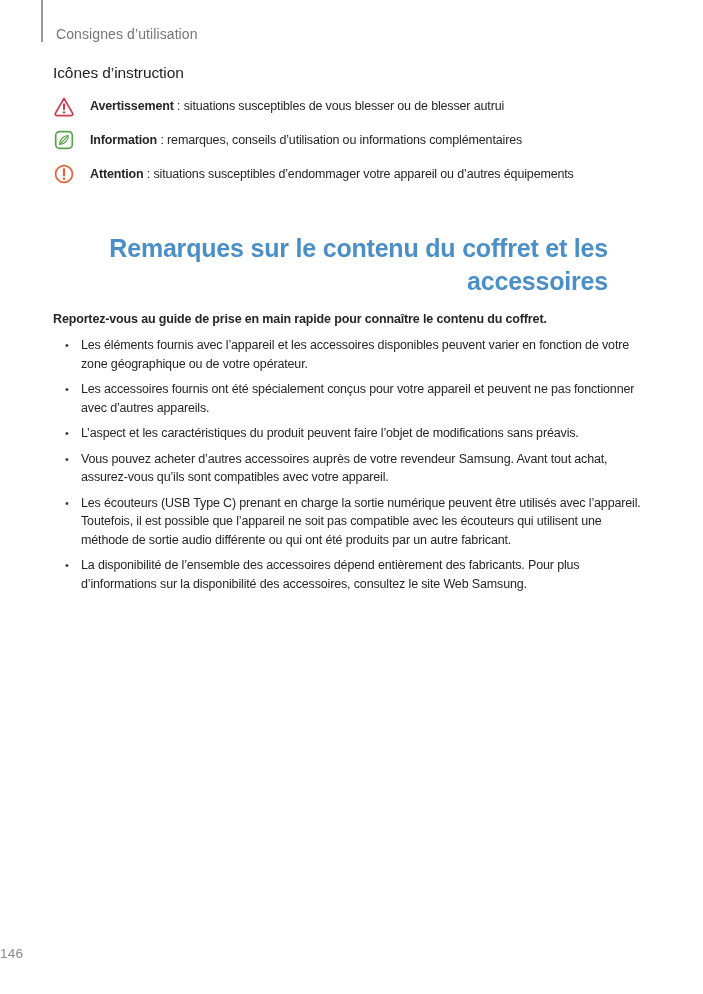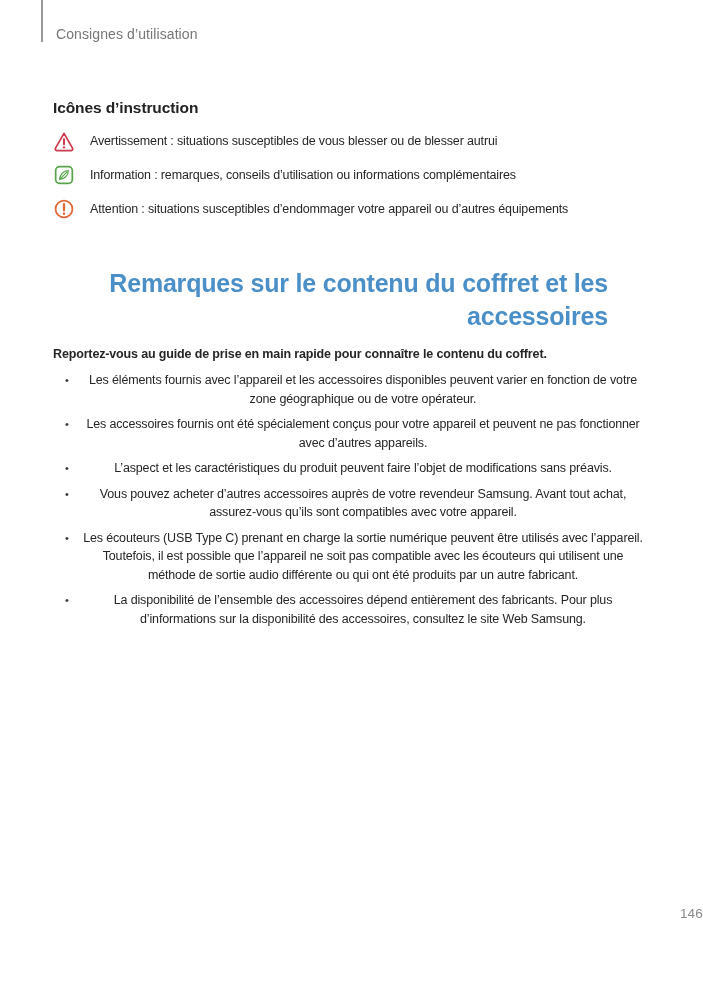--- a/index.html
+++ b/index.html
@@ -30,23 +30,23 @@
     color: #767676;
     letter-spacing: 0.1px;
   }
   
   .content {
     position: absolute;
     left: 53px; top: 0;
     width: 607px;
   }
   .section-heading {
-    margin-top: 98px;
+    margin-top: 63px;
     font-size: 15.5px;
-    font-weight: bold;
+    font-weight: normal;
     color: #232323;
     line-height: 19px;
     letter-spacing: -0.1px;
   }
   .notices { margin-top: 13px; }
   .notice {
     display: flex;
     align-items: center;
     margin-bottom: 12px;
   }
@@ -55,21 +55,21 @@
     width: 22px; height: 22px;
     margin-right: 15px;
   }
   .notice-icon svg { display: block; width: 22px; height: 22px; }
   .notice-text {
     font-size: 12.5px;
     line-height: 18px;
     color: #262626;
     letter-spacing: -0.15px;
   }
-  .notice-label { font-weight: normal; }
+  .notice-label { font-weight: bold; }
   .article-title {
     margin-top: 47px;
     max-width: 555px;
     font-size: 25px;
     line-height: 33px;
     font-weight: 600;
     letter-spacing: -0.2px;
     text-align: right;
   }
   .intro {
@@ -78,21 +78,20 @@
     line-height: 18px;
     color: #262626;
     letter-spacing: -0.15px;
     max-width: 590px;
     font-weight: bold;
   }
   .bullet-list {
     margin-top: 8px;
     list-style: none;
     max-width: 592px;
-    text-align: center;
   }
   .bullet-list li {
     position: relative;
     padding-left: 28px;
     margin-bottom: 7px;
     font-size: 12.5px;
     line-height: 18.5px;
     color: #262626;
     letter-spacing: -0.15px;
   }
@@ -100,22 +99,22 @@
     content: "\2022";
     position: absolute;
     left: 12px; top: 0;
     font-size: 11px;
     color: #3a3a3a;
   }
   
   .page-number {
     position: absolute;
     left: 0; right: 0;
-    top: 906px;
-    text-align: right;
+    top: 946px;
+    text-align: left;
     font-size: 13.5px;
     color: #8a8a8a;
     letter-spacing: 0.2px;
   }
 </style>
 </head>
 <body>
 
 <div class="page">
 

